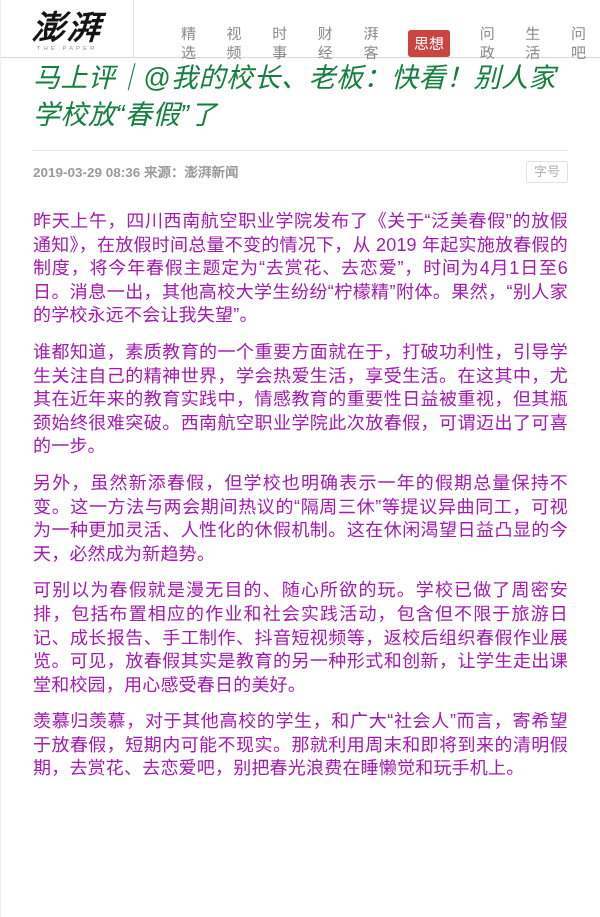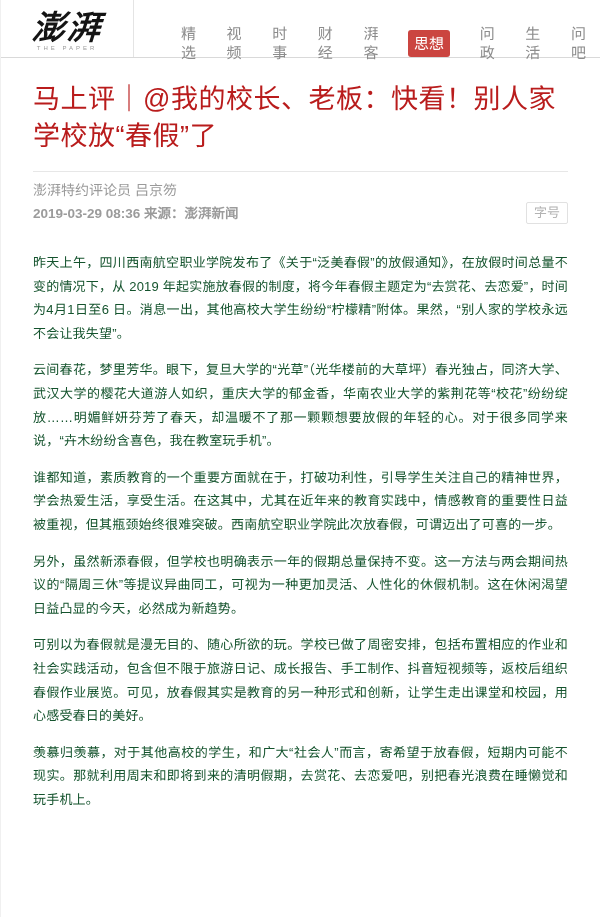--- a/index.html
+++ b/index.html
@@ -15,28 +15,28 @@
   .header { display:flex; align-items:stretch; height:58px; border-bottom:1px solid #d9d9d9; flex:none; }
   .brand { width:133px; flex:none; display:flex; flex-direction:column; justify-content:center; align-items:center; border-right:1px solid #e4e4e4; padding-top:4px; text-decoration:none; cursor:pointer; }
   .brand-main { font-family:"DejaVu Serif", serif; font-style:italic; font-weight:700; font-size:33px; line-height:33px; color:#141414; letter-spacing:2px; transform:skewX(-4deg); }
   .brand-sub { font-size:6px; letter-spacing:3px; color:#9c9c9c; margin-top:1px; }
   .nav { flex:1; display:flex; align-items:center; justify-content:space-between; padding:0 13px 0 46px;margin-top:29px; }
   .nav-item { width:17px; font-size:15px; line-height:19px; color:#8c8c8c; text-align:center; word-break:break-all; text-decoration:none; cursor:pointer; }
   .nav-item.active { background:#cb4540; color:#fff; border-radius:3px; padding:4px 6px; width:auto;text-align:right; }
 
   
   .article { padding:0 32px; flex:none; }
-  .title { font-size:27px; line-height:37px; font-weight:400; color:#b91c1c; margin-top:23px; letter-spacing:0.5px; }
+  .title { font-size:27px; line-height:37px; font-weight:400; color:#15803d; margin-top:2px; letter-spacing:0.5px;font-style:italic; }
   .title-divider { border-top:1px solid #e7e7e7; margin-top:16px; }
   .byline { position:relative; padding-top:8px; }
   .author { font-size:14px; line-height:20px; color:#9a9a9a; }
   .meta { display:block; font-size:13.5px; line-height:22px; color:#9b9b9b; margin-top:3px;font-weight:bold; }
   .font-size-btn { position:absolute; right:0; bottom:1px; background:#fff; border:1px solid #e1e1e1; border-radius:2px; color:#b3b3b3; font-size:13px; line-height:16px; padding:2px 7px; font-family:"Liberation Sans", sans-serif; cursor:pointer;text-align:center; }
   .body { margin-top:26px; }
-  .para { font-size:13px; line-height:23.6px; color:#14532d; text-align:justify; margin-bottom:13px; letter-spacing:0.2px; }
+  .para { font-size:18px; line-height:23.6px; color:#a21caf; text-align:justify; margin-bottom:13px; letter-spacing:0.2px; }
 </style>
 </head>
 <body>
 
 <div class="page">
 
   <header class="header">
     <a class="brand">
       <span class="brand-main">澎湃</span>
       <span class="brand-sub">THE PAPER</span>
@@ -52,28 +52,26 @@
       <a class="nav-item">生活</a>
       <a class="nav-item">问吧</a>
     </nav>
   </header>
 
   <main class="article">
     <h1 class="title">马上评｜@我的校长、老板：快看！别人家学校放“春假”了</h1>
     <div class="title-divider"></div>
 
     <div class="byline">
-      <div class="author">澎湃特约评论员 吕京笏</div>
       <span class="meta">2019-03-29 08:36 来源：澎湃新闻</span>
       <button class="font-size-btn">字号</button>
     </div>
 
     <div class="body">
       <p class="para">昨天上午，四川西南航空职业学院发布了《关于“泛美春假”的放假通知》，在放假时间总量不变的情况下，从 2019 年起实施放春假的制度，将今年春假主题定为“去赏花、去恋爱”，时间为4月1日至6 日。消息一出，其他高校大学生纷纷“柠檬精”附体。果然，“别人家的学校永远不会让我失望”。</p>
-      <p class="para">云间春花，梦里芳华。眼下，复旦大学的“光草”（光华楼前的大草坪）春光独占，同济大学、武汉大学的樱花大道游人如织，重庆大学的郁金香，华南农业大学的紫荆花等“校花”纷纷绽放……明媚鲜妍芬芳了春天，却温暖不了那一颗颗想要放假的年轻的心。对于很多同学来说，“卉木纷纷含喜色，我在教室玩手机”。</p>
       <p class="para">谁都知道，素质教育的一个重要方面就在于，打破功利性，引导学生关注自己的精神世界，学会热爱生活，享受生活。在这其中，尤其在近年来的教育实践中，情感教育的重要性日益被重视，但其瓶颈始终很难突破。西南航空职业学院此次放春假，可谓迈出了可喜的一步。</p>
       <p class="para">另外，虽然新添春假，但学校也明确表示一年的假期总量保持不变。这一方法与两会期间热议的“隔周三休”等提议异曲同工，可视为一种更加灵活、人性化的休假机制。这在休闲渴望日益凸显的今天，必然成为新趋势。</p>
       <p class="para">可别以为春假就是漫无目的、随心所欲的玩。学校已做了周密安排，包括布置相应的作业和社会实践活动，包含但不限于旅游日记、成长报告、手工制作、抖音短视频等，返校后组织春假作业展览。可见，放春假其实是教育的另一种形式和创新，让学生走出课堂和校园，用心感受春日的美好。</p>
       <p class="para">羡慕归羡慕，对于其他高校的学生，和广大“社会人”而言，寄希望于放春假，短期内可能不现实。那就利用周末和即将到来的清明假期，去赏花、去恋爱吧，别把春光浪费在睡懒觉和玩手机上。</p>
     </div>
   </main>
 
 </div>
 
 </body></html>

